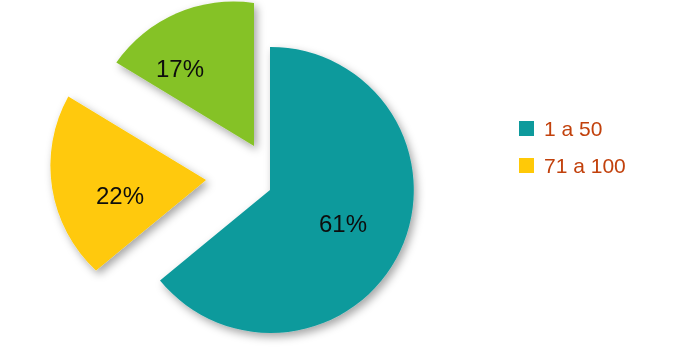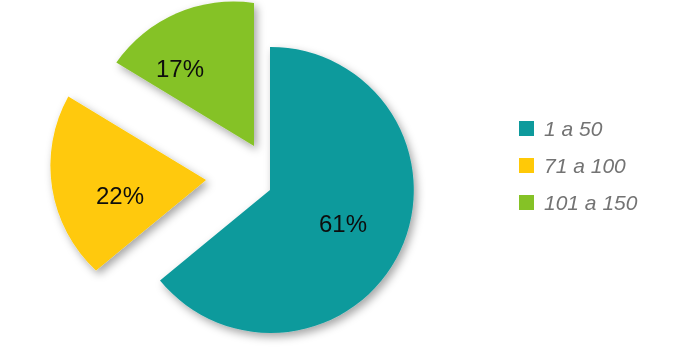--- a/index.html
+++ b/index.html
@@ -51,24 +51,23 @@
   }
   .legend-swatch {
     width: 15px;
     height: 15px;
     flex: 0 0 15px;
     margin-right: 10px;
   }
   .legend-text {
     font-family: "Liberation Sans", sans-serif;
     font-size: 21px;
-    color: #737373;
+    color: #c2410c;
     white-space: nowrap;
     line-height: 1;
-    font-style: italic;
   }
 </style>
 </head>
 <body>
 
 <div id="chart-root">
 
   <div id="pie-area">
     <svg id="pie-svg" viewBox="0 0 470 353" xmlns="http://www.w3.org/2000/svg">
       <defs>
@@ -100,20 +99,16 @@
     <div class="legend-row">
       <span class="legend-swatch" style="background:#0E9A9C"></span>
       <span class="legend-text">1 a 50</span>
     </div>
 
     <div class="legend-row">
       <span class="legend-swatch" style="background:#FFC907"></span>
       <span class="legend-text">71 a 100</span>
     </div>
 
-    <div class="legend-row">
-      <span class="legend-swatch" style="background:#85C226"></span>
-      <span class="legend-text">101 a 150</span>
-    </div>
 
   </div>
 
 </div>
 
 </body></html>

